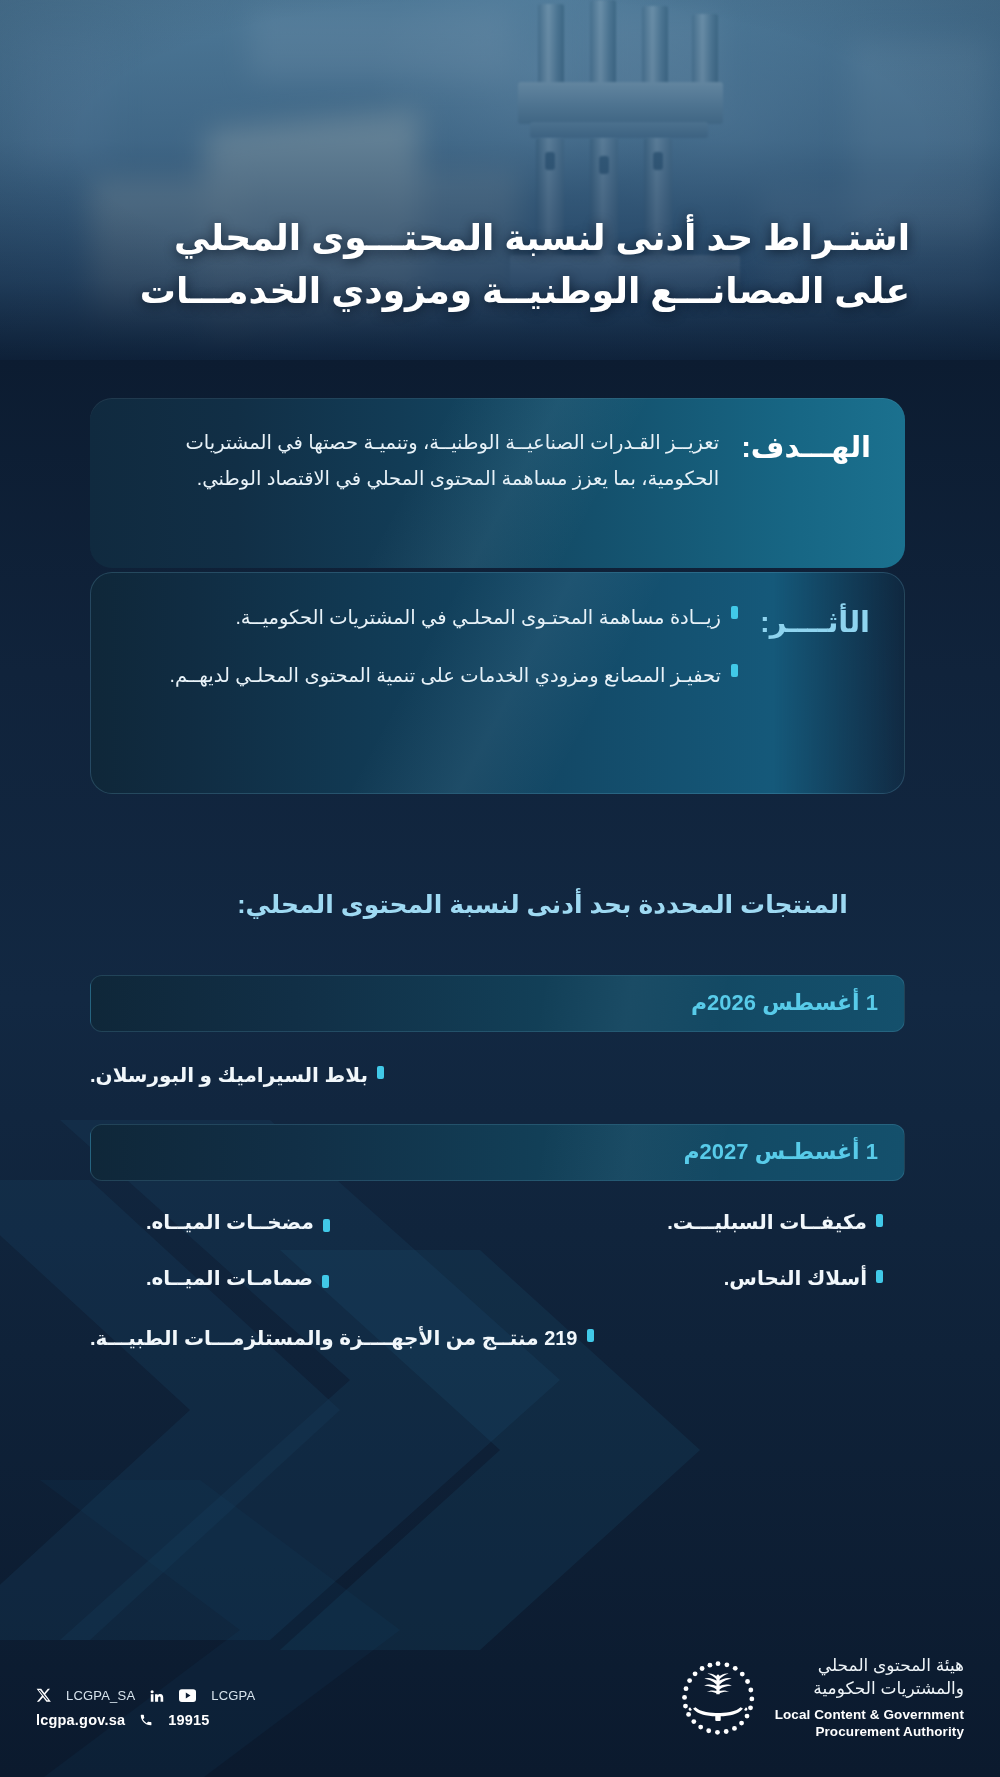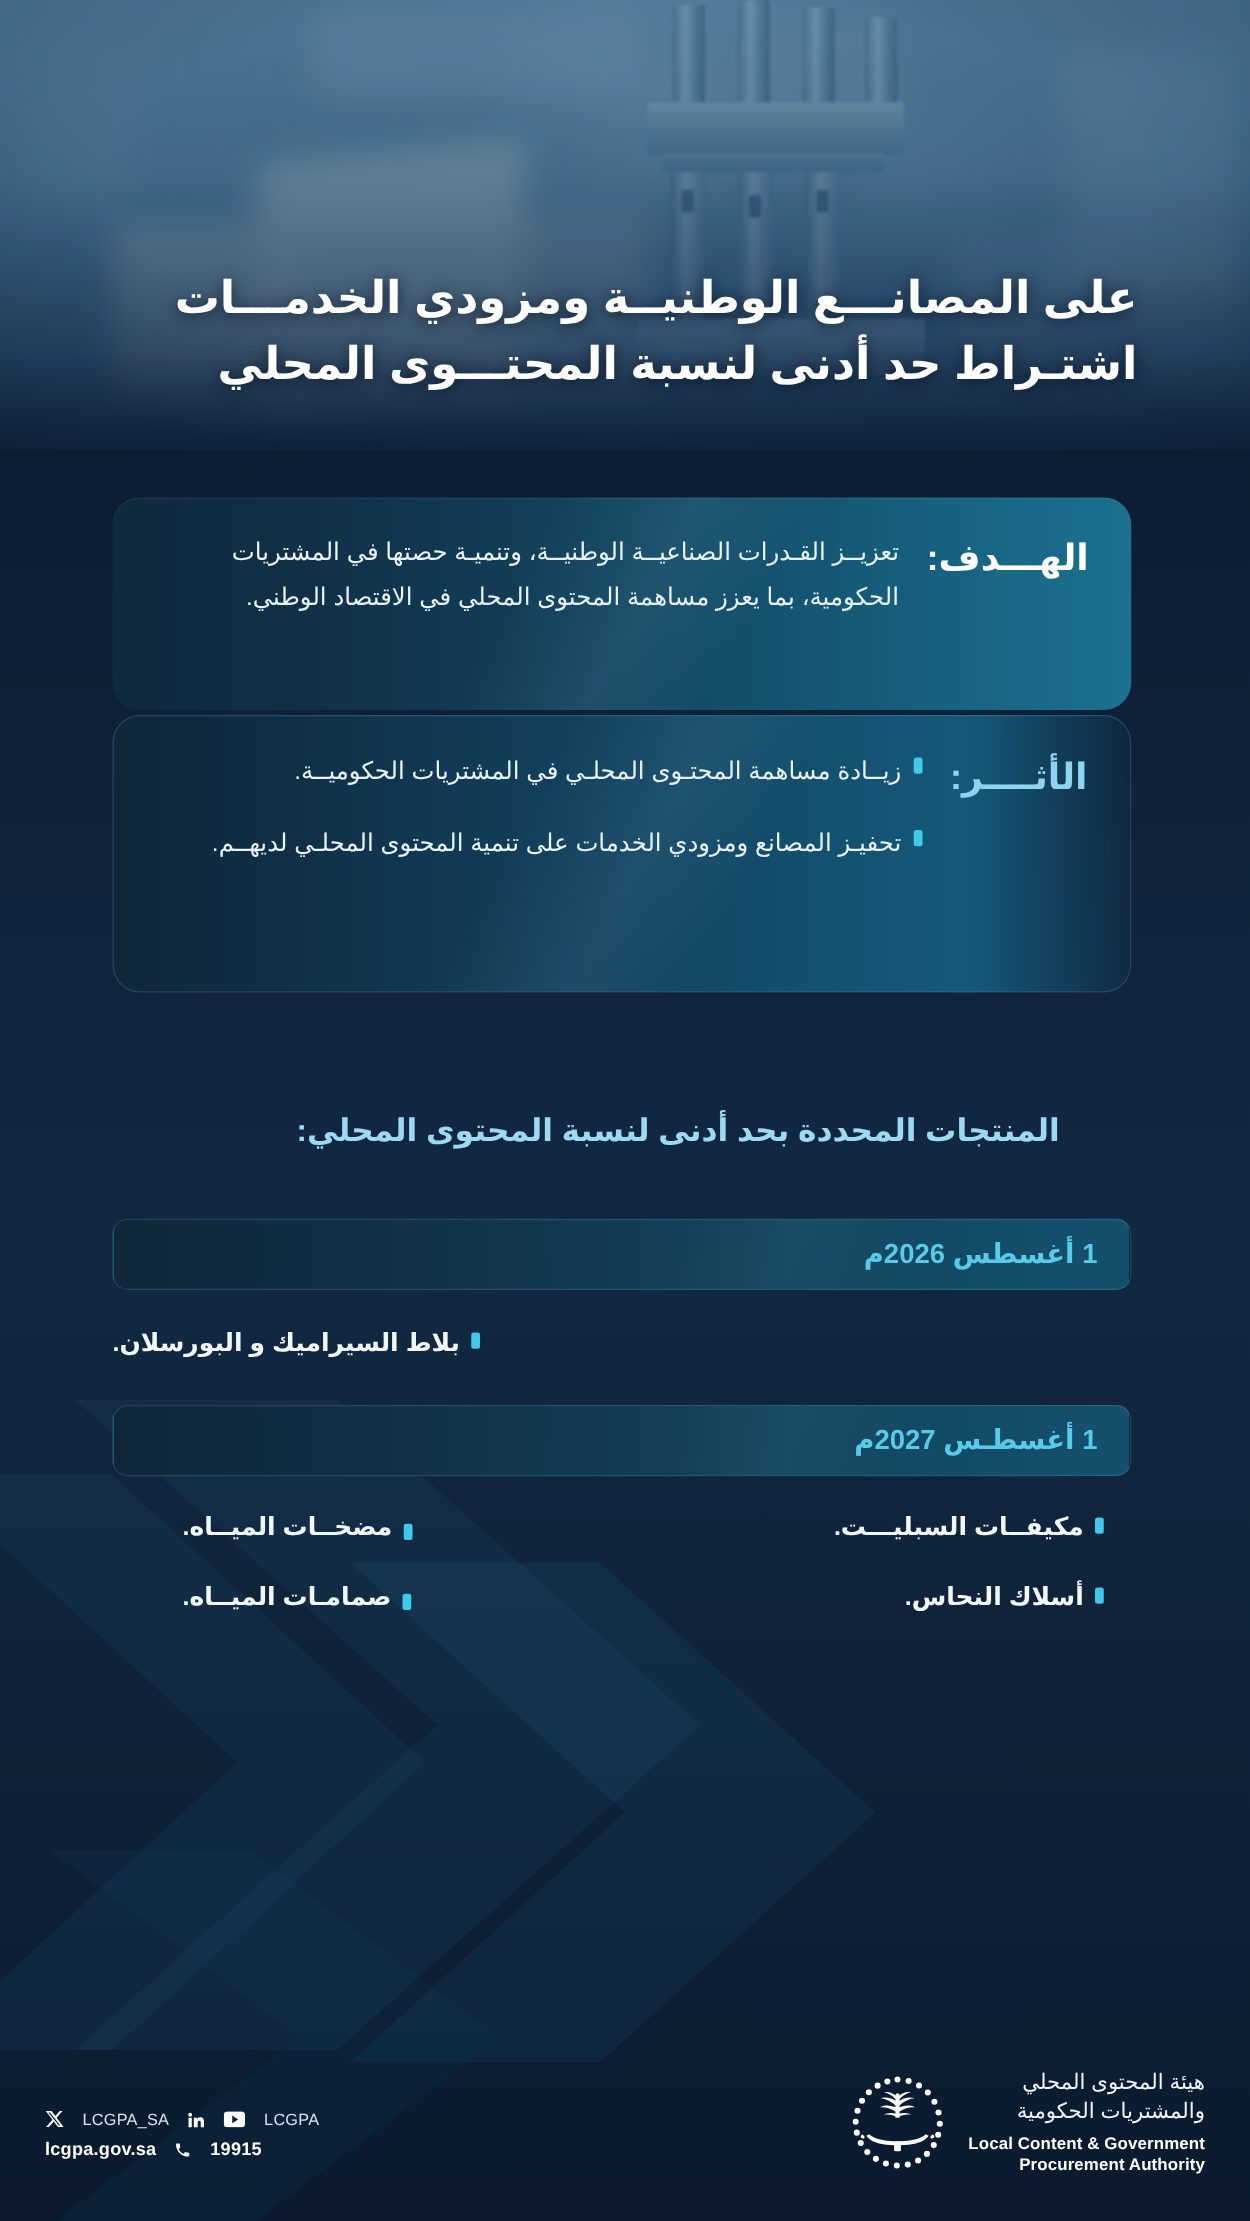--- a/index.html
+++ b/index.html
@@ -276,22 +276,22 @@
       <polygon points="0,0 200,0 420,200 200,400 0,400 220,200" fill="#1d5b7d" opacity="0.5"></polygon>
     </svg>
   </div>
   <div class="chev" style="left:40px;top:1480px;opacity:.30;">
     <svg width="360" height="300" viewBox="0 0 360 300">
       <polygon points="0,0 160,0 360,150 160,300 0,300 200,150" fill="#14486a" opacity="0.45"></polygon>
     </svg>
   </div>
 
   <div class="headline">
+    <span class="ln">اشتـراط حد أدنى لنسبة المحتـــوى المحلي</span>
     <span class="ln">على المصانـــع الوطنيــة ومزودي الخدمـــات</span>
-    <span class="ln">اشتـراط حد أدنى لنسبة المحتـــوى المحلي</span>
   </div>
 
   <div class="cards">
 
     <div class="card goal">
       <div class="sheen"></div>
       <div class="card-row">
         <div class="card-label">الهـــدف:</div>
         <div class="card-body">
           <div class="card-text">تعزيــز القـدرات الصناعيــة الوطنيــة، وتنميـة حصتها في المشتريات الحكومية، بما يعزز مساهمة المحتوى المحلي في الاقتصاد الوطني.</div>
@@ -353,20 +353,26 @@
       <div class="col right">
         <span class="bdot"></span>
         <span class="prod-text">أسلاك النحاس.</span>
       </div>
       <div class="col left">
         <span class="bdot"></span>
         <span class="prod-text">صمامـات الميــاه.</span>
       </div>
     </div>
 
+    <div class="wide-row">
+      <div class="prod-line">
+        <span class="bdot"></span>
+        <span class="prod-text">219 منتــج من الأجهــــزة والمستلزمـــات الطبيـــة.</span>
+      </div>
+    </div>
 
   </div>
 
   <div class="footer">
 
     <div class="social">
       <div class="srow">
         <div class="sitem">
           <span class="icn">
             <svg width="15" height="15" viewBox="0 0 24 24" fill="#ffffff">

